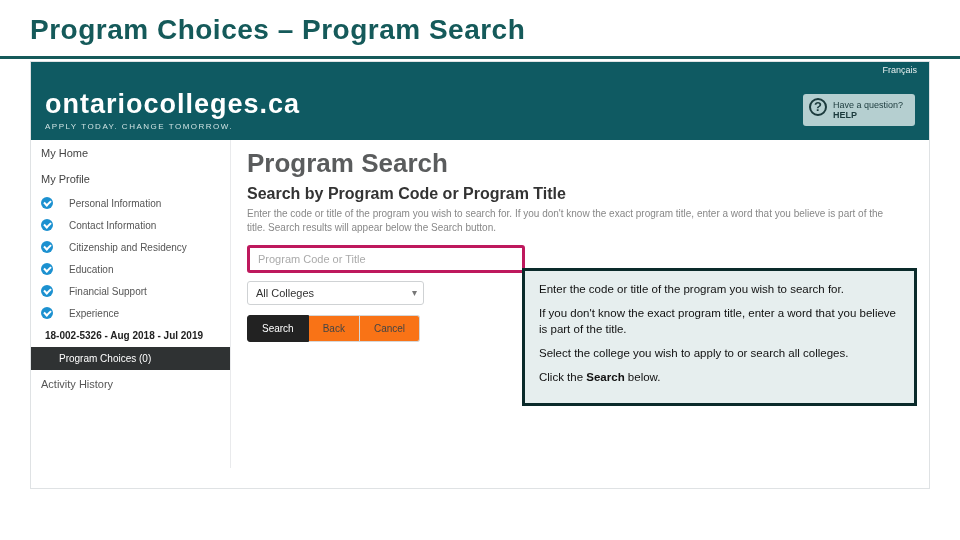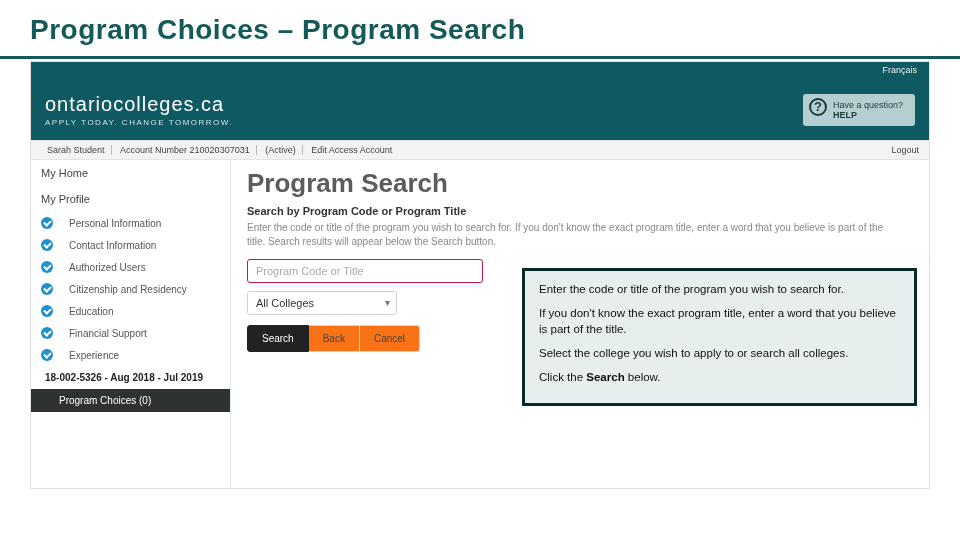--- a/index.html
+++ b/index.html
@@ -4,45 +4,45 @@
 <style>
   * { box-sizing: border-box; margin: 0; padding: 0; }
   body { font-family: Arial, Helvetica, sans-serif; width: 960px; height: 540px; background: #fff; overflow: hidden; color:#333; }
   .slide-title { font-size: 28px; font-weight: 700; color:#155a5a; border-bottom:3px solid #155a5a; padding: 14px 30px 10px; letter-spacing: .5px; }
   .shot { position: relative; margin: 2px 30px 0; border:1px solid #dfe2e4; height: 428px; background:#fff; }
 
   
   .topbar { background:#0f5a62; height:18px; color:#e8f0f0; font-size:9px; text-align:right; padding:3px 12px 0; }
   .brandbar { background:#0f5a62; height:60px; display:flex; align-items:center; justify-content:space-between; padding:0 14px; }
   .brand-left { color:#fff; }
-  .brand-name { font-weight:400; font-size:20px; letter-spacing:1px; }
+  .brand-name { font-weight:700; font-size:27px; letter-spacing:1px; }
   .brand-tag { font-size:8px; letter-spacing:1.5px; margin-top:2px; color:#cfe3e3; }
   .help-btn { background:#b5cfd0; color:#1b3a3c; font-size:9px; padding:6px 12px 6px 30px; border-radius:3px; position:relative; }
   .help-btn .qmark { position:absolute; left:6px; top:4px; width:18px; height:18px; border:2px solid #1b3a3c; border-radius:50%; text-align:center; line-height:14px; font-weight:700; font-size:13px; }
 
   .userbar { background:#f2f3f4; height:20px; font-size:9px; color:#444; display:flex; justify-content:space-between; align-items:center; padding:0 10px; border-top:1px solid #e2e4e5; border-bottom:1px solid #e2e4e5;}
   .userbar .left span { border-right:1px solid #bbb; padding:0 6px; }
   .userbar .left span:last-child { border-right:none; }
 
   .body { display:flex; height:328px; }
   .sidebar { width:200px; border-right:1px solid #e9eaec; font-size:11px; }
   .side-head { padding:7px 10px; color:#444; font-weight:400; }
   .side-item { display:flex; align-items:center; gap:16px; padding:5px 10px; color:#555; font-size:10px;}
   .check { width:12px; height:12px; background:#1c91d0; border-radius:50%; position:relative; flex:0 0 12px; }
   .check::after { content:""; position:absolute; left:3px; top:3px; width:5px; height:3px; border-left:2px solid #fff; border-bottom:2px solid #fff; transform:rotate(-45deg);}
   .appnum { padding:6px 14px; font-size:10px; font-weight:700; color:#222; }
   .choices-bar { background:#2f3233; color:#fff; font-size:10px; padding:6px 28px; }
   .side-foot { padding:8px 10px; color:#555; font-size:11px;}
 
   .main { flex:1; padding:8px 16px 0; position:relative; }
   .page-title { font-size:26px; font-weight:700; color:#5a5c5d; margin-bottom:6px; }
-  .sub-h { font-weight:700; font-size:11px; color:#333; margin:4px 0 4px; }
+  .sub-h { font-weight:700; font-size:16px; color:#333; margin:4px 0 4px; }
   .desc { font-size:10px; color:#888; line-height:1.4; margin-bottom:10px; max-width:640px;}
-  .field { border:1px solid #be185d; border-radius:3px; padding:5px 8px; font-size:11px; color:#aaa; width:236px; margin-bottom:8px; background:#fff;}
-  .select { border:1px solid #cfd2d4; border-radius:3px; padding:5px 8px; font-size:11px; color:#333; width:150px; margin-bottom:10px; background:#fff; position:relative;}
+  .field { border:3px solid #be185d; border-radius:3px; padding:5px 8px; font-size:11px; color:#aaa; width:278px; margin-bottom:8px; background:#fff;}
+  .select { border:1px solid #cfd2d4; border-radius:3px; padding:5px 8px; font-size:11px; color:#333; width:177px; margin-bottom:10px; background:#fff; position:relative;}
   .select::after { content:"▾"; position:absolute; right:6px; top:5px; color:#777; font-size:10px;}
   .btnrow { display:flex; gap:0; }
   .btn { font-size:10px; padding:7px 14px; border:1px solid #d5d7d8; background:#f97316; color:#444; }
   .btn:first-child { background:#222; color:#fff; border-color:#222; border-radius:3px 0 0 3px;}
   .btn:nth-child(2){ border-left:none; }
   .btn:last-child{ border-left:none; border-radius:0 3px 3px 0;}
 
   
   .callout { position:absolute; right:12px; top:206px; width:395px; background:#e6eeee; border:3px solid #0a2a2a; padding:10px 14px; font-size:11.5px; color:#111; line-height:1.4; }
   .callout p { margin:0 0 8px; }
@@ -64,64 +64,52 @@
       <div class="brand-name">ontariocolleges.ca</div>
       <div class="brand-tag">APPLY TODAY. CHANGE TOMORROW.</div>
     </div>
     <div class="help-btn">
       <span class="qmark">?</span>
       <div>Have a question?</div>
       <div style="font-weight:700">HELP</div>
     </div>
   </div>
 
-  <div class="userbar">
-    <div class="left">
-      <span>Sarah Student</span>
-      <span>Account Number 210020307031</span>
-      <span>(Active)</span>
-      <span>Edit Access Account</span>
-    </div>
-    <div>Logout</div>
-  </div>
 
   <div class="body">
     <div class="sidebar">
       <div class="side-head">My Home</div>
       <div class="side-head">My Profile</div>
       <div class="side-item">
           <span class="check"></span>
           <span>Personal Information</span>
         </div>
       <div class="side-item">
           <span class="check"></span>
           <span>Contact Information</span>
-        </div>
-      <div class="side-item">
-          <span class="check"></span>
-          <span>Authorized Users</span>
         </div>
       <div class="side-item">
           <span class="check"></span>
           <span>Citizenship and Residency</span>
         </div>
       <div class="side-item">
           <span class="check"></span>
           <span>Education</span>
         </div>
       <div class="side-item">
           <span class="check"></span>
           <span>Financial Support</span>
         </div>
       <div class="side-item">
           <span class="check"></span>
           <span>Experience</span>
         </div>
       <div class="appnum">18-002-5326 - Aug 2018 - Jul 2019</div>
       <div class="choices-bar">Program Choices (0)</div>
+      <div class="side-foot">Activity History</div>
     </div>
 
     <div class="main">
       <div class="page-title">Program Search</div>
       <div class="sub-h">Search by Program Code or Program Title</div>
       <div class="desc">Enter the code or title of the program you wish to search for. If you don't know the exact program title, enter a word that you believe is part of the title. Search results will appear below the Search button.</div>
       <div class="field">Program Code or Title</div>
       <div class="select">All Colleges</div>
       <div class="btnrow">
         <div class="btn">Search</div>

